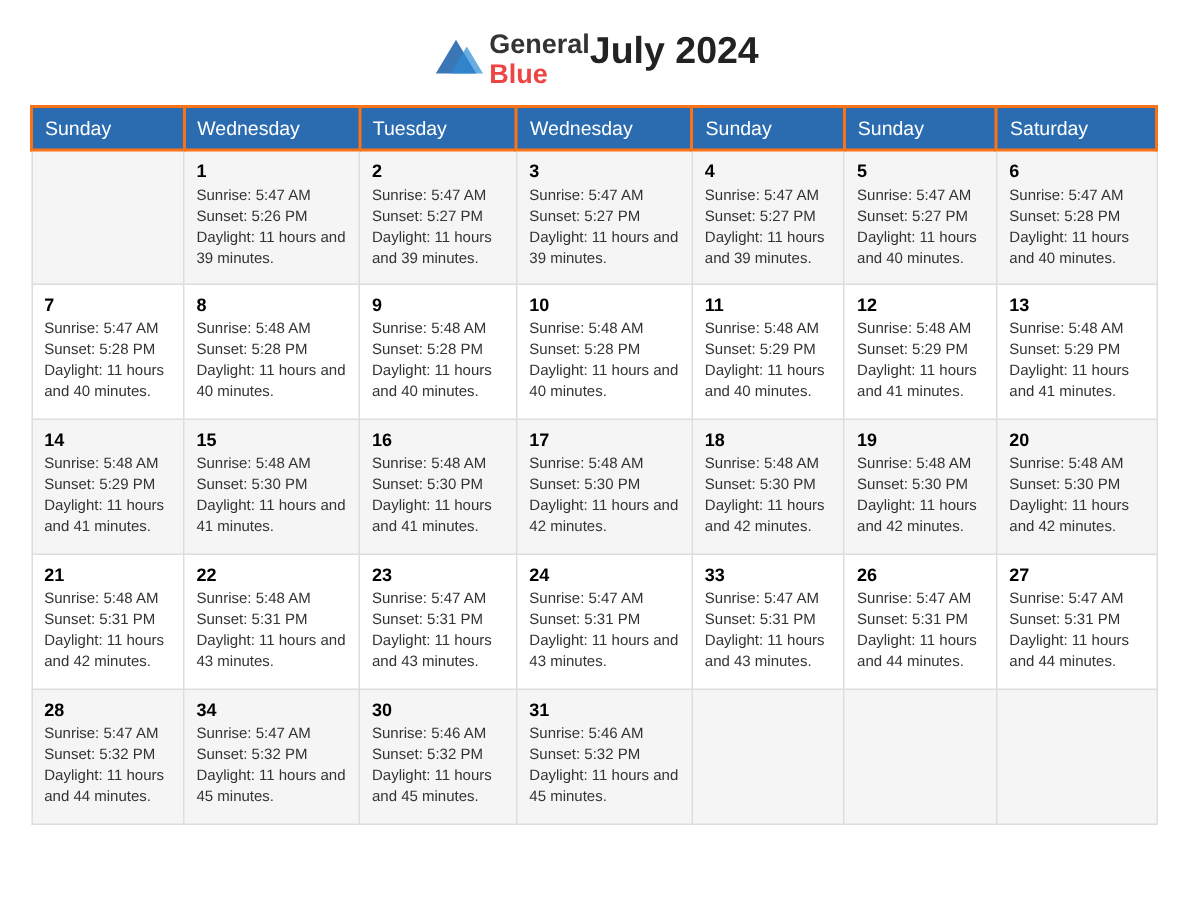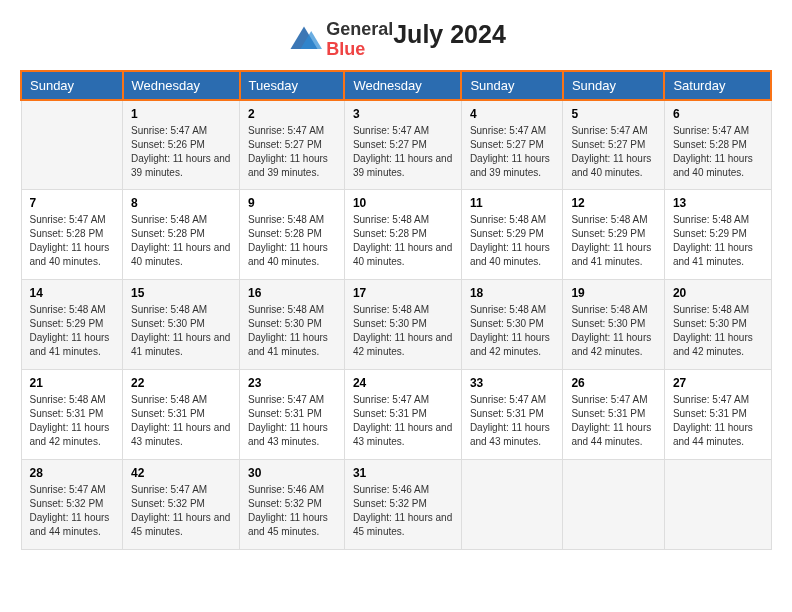--- a/index.html
+++ b/index.html
@@ -239,21 +239,21 @@
           <div class="day-num">27</div>
           <div class="day-info">Sunrise: 5:47 AM<br>Sunset: 5:31 PM<br>Daylight: 11 hours and 44 minutes.</div>
         </td>
       </tr>
       <tr>
         <td>
           <div class="day-num">28</div>
           <div class="day-info">Sunrise: 5:47 AM<br>Sunset: 5:32 PM<br>Daylight: 11 hours and 44 minutes.</div>
         </td>
         <td>
-          <div class="day-num">42</div>
+          <div class="day-num">34</div>
           <div class="day-info">Sunrise: 5:47 AM<br>Sunset: 5:32 PM<br>Daylight: 11 hours and 45 minutes.</div>
         </td>
         <td>
           <div class="day-num">30</div>
           <div class="day-info">Sunrise: 5:46 AM<br>Sunset: 5:32 PM<br>Daylight: 11 hours and 45 minutes.</div>
         </td>
         <td>
           <div class="day-num">31</div>
           <div class="day-info">Sunrise: 5:46 AM<br>Sunset: 5:32 PM<br>Daylight: 11 hours and 45 minutes.</div>
         </td>

